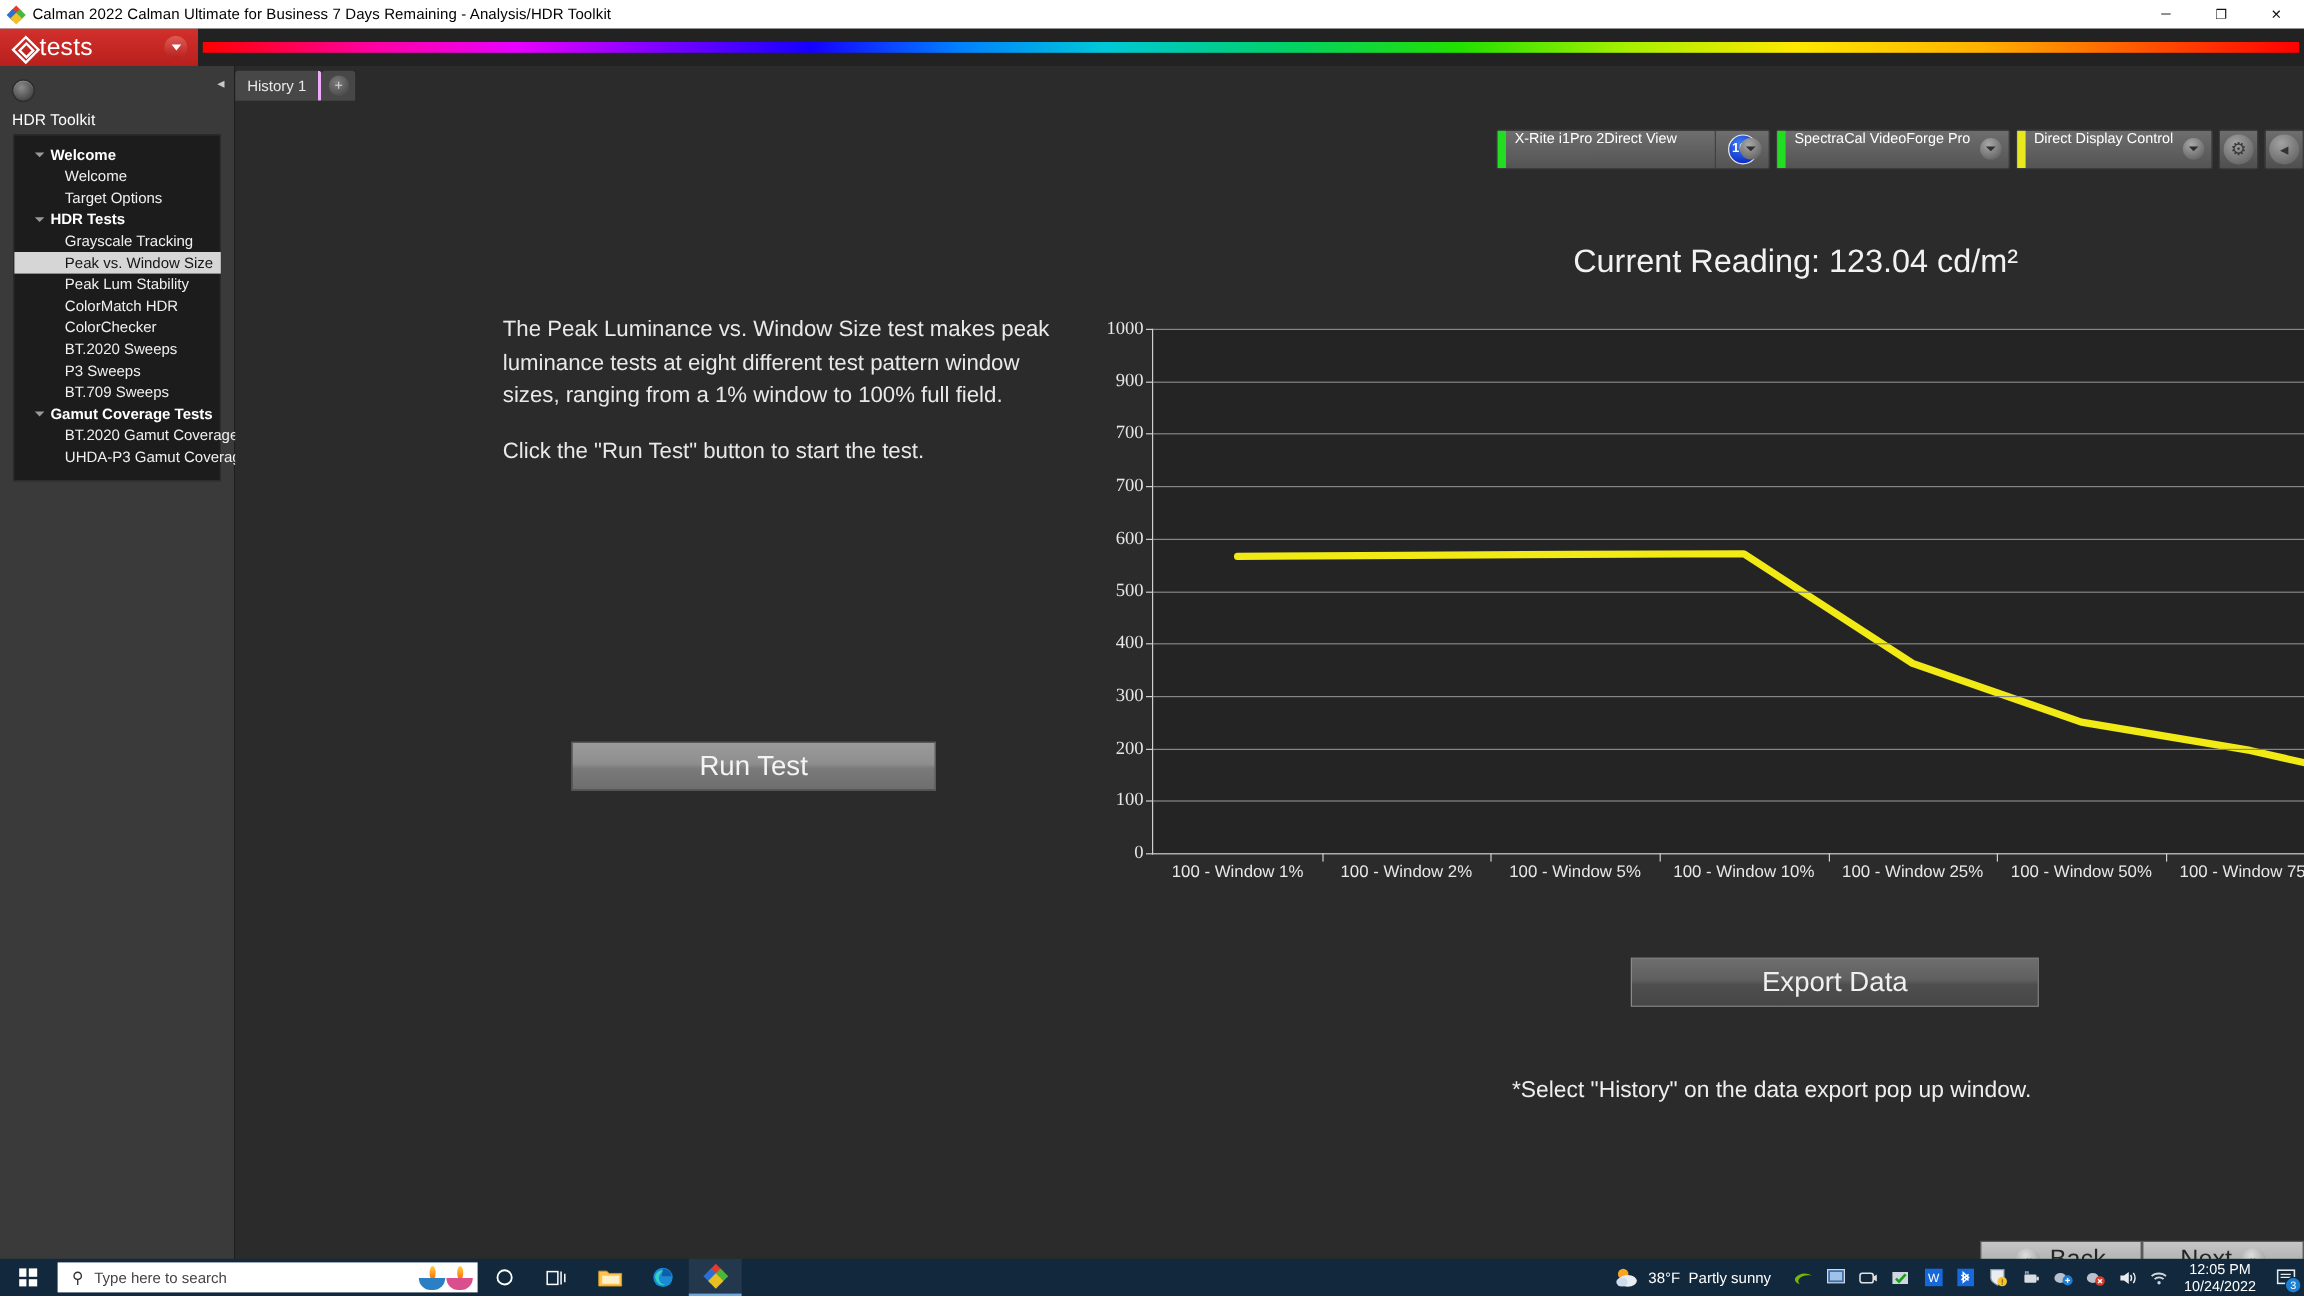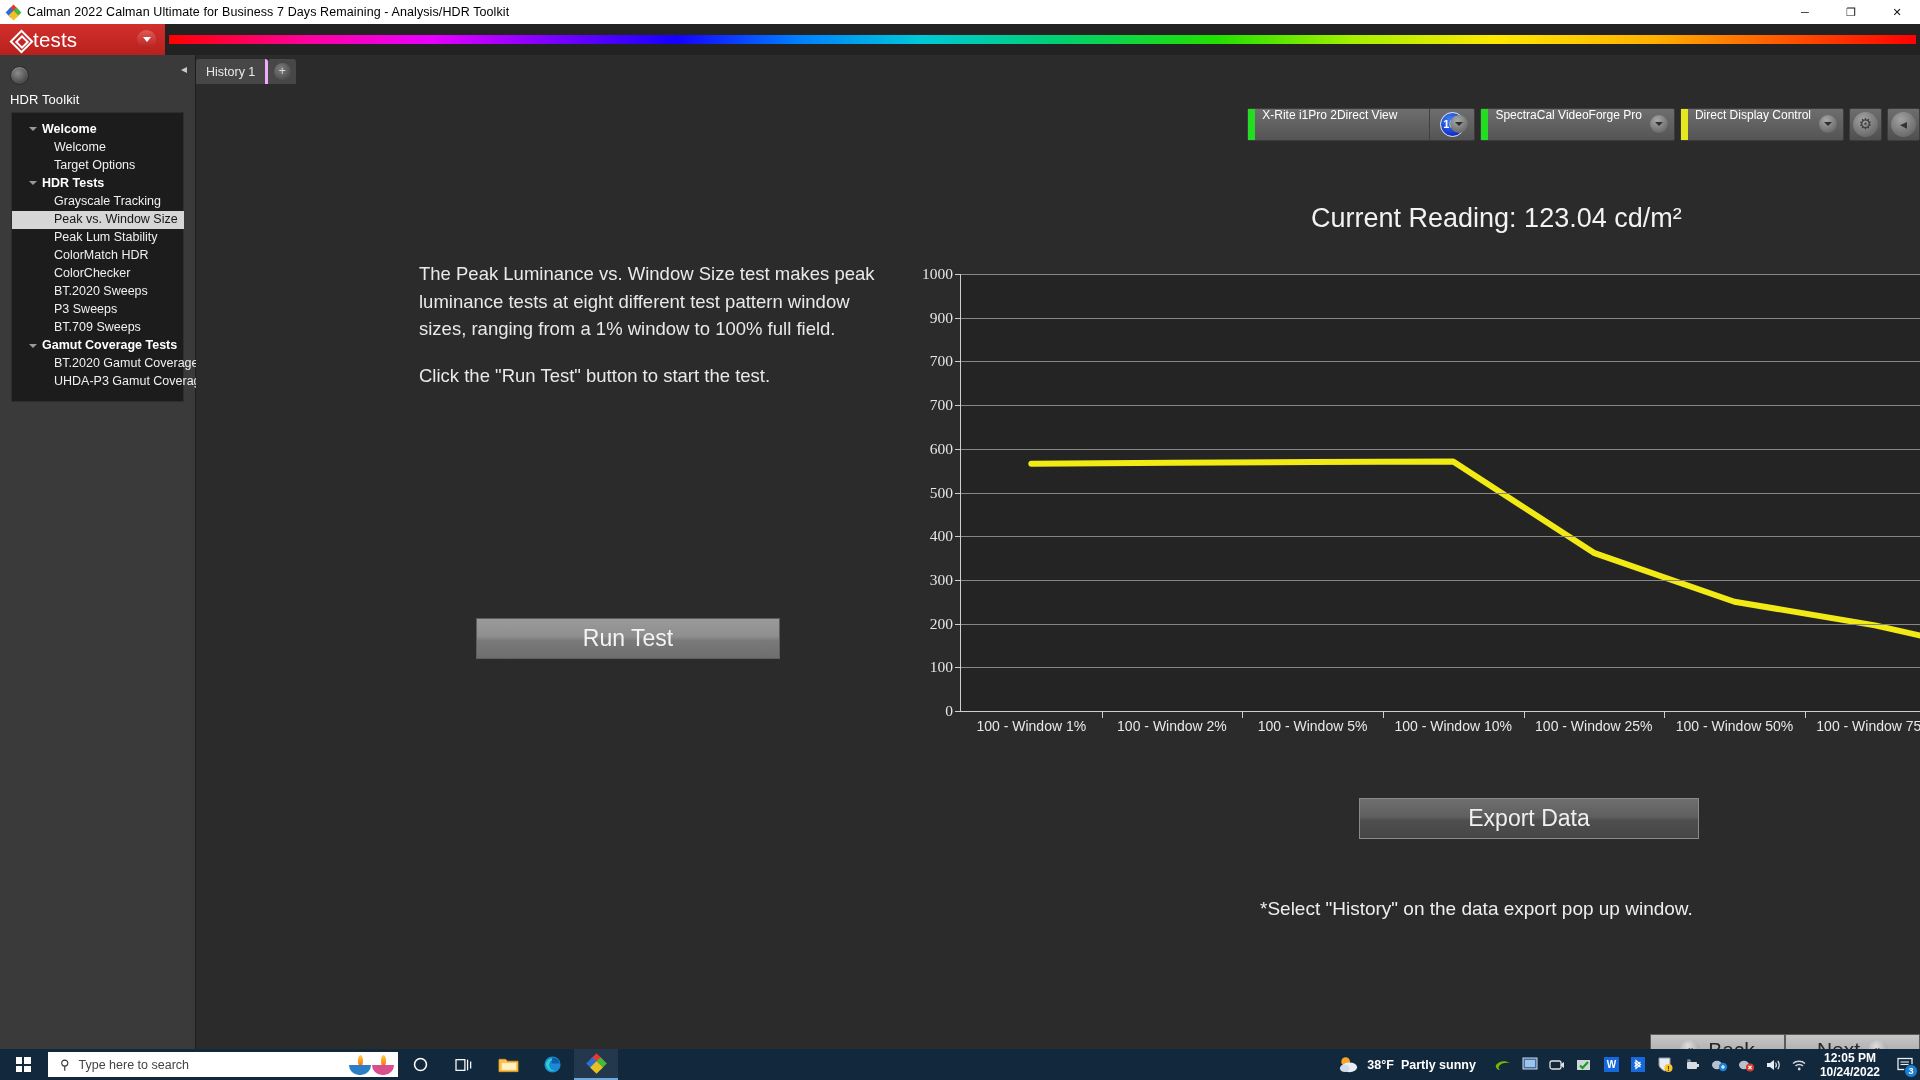--- a/index.html
+++ b/index.html
@@ -283,21 +283,21 @@
     position:absolute; bottom:0; left:0; width:22px; height:10px;
     border-radius:0 0 11px 11px;
   }
   .diya-flame {
     position:absolute; bottom:9px; left:9px; width:5px; height:11px;
     background:linear-gradient(180deg,#ffd24a,#ff6a00);
     border-radius:50% 50% 45% 45%;
   }
   .tb-icon { width:44px; height:31px; display:flex; align-items:center; justify-content:center; }
   .tb-icon.active { border-bottom:2px solid #6fa8dc; background:rgba(255,255,255,.08); }
-  #tray { position:absolute; right:0; top:0; height:31px; display:flex; align-items:center;font-weight:bold; }
+  #tray { position:absolute; right:0; top:0; height:31px; display:flex; align-items:center; }
   #weather { display:flex; align-items:center; gap:7px; margin-right:14px; color:#fff; font-size:12.5px; }
   .tray-ico { width:21px; height:21px; margin:0 3px; display:flex; align-items:center; justify-content:center; }
   #clock { color:#fff; font-size:12px; line-height:14px; text-align:center; margin:0 10px 0 6px; }
   #notif {
     width:30px;height:31px;display:flex;align-items:center;justify-content:center;position:relative;
   }
   #notif-badge {
     position:absolute; right:2px; bottom:2px; width:14px;height:14px;border-radius:50%;
     background:#1b7fd4; color:#fff; font-size:9px;
     display:flex;align-items:center;justify-content:center; border:1px solid #11283d;

